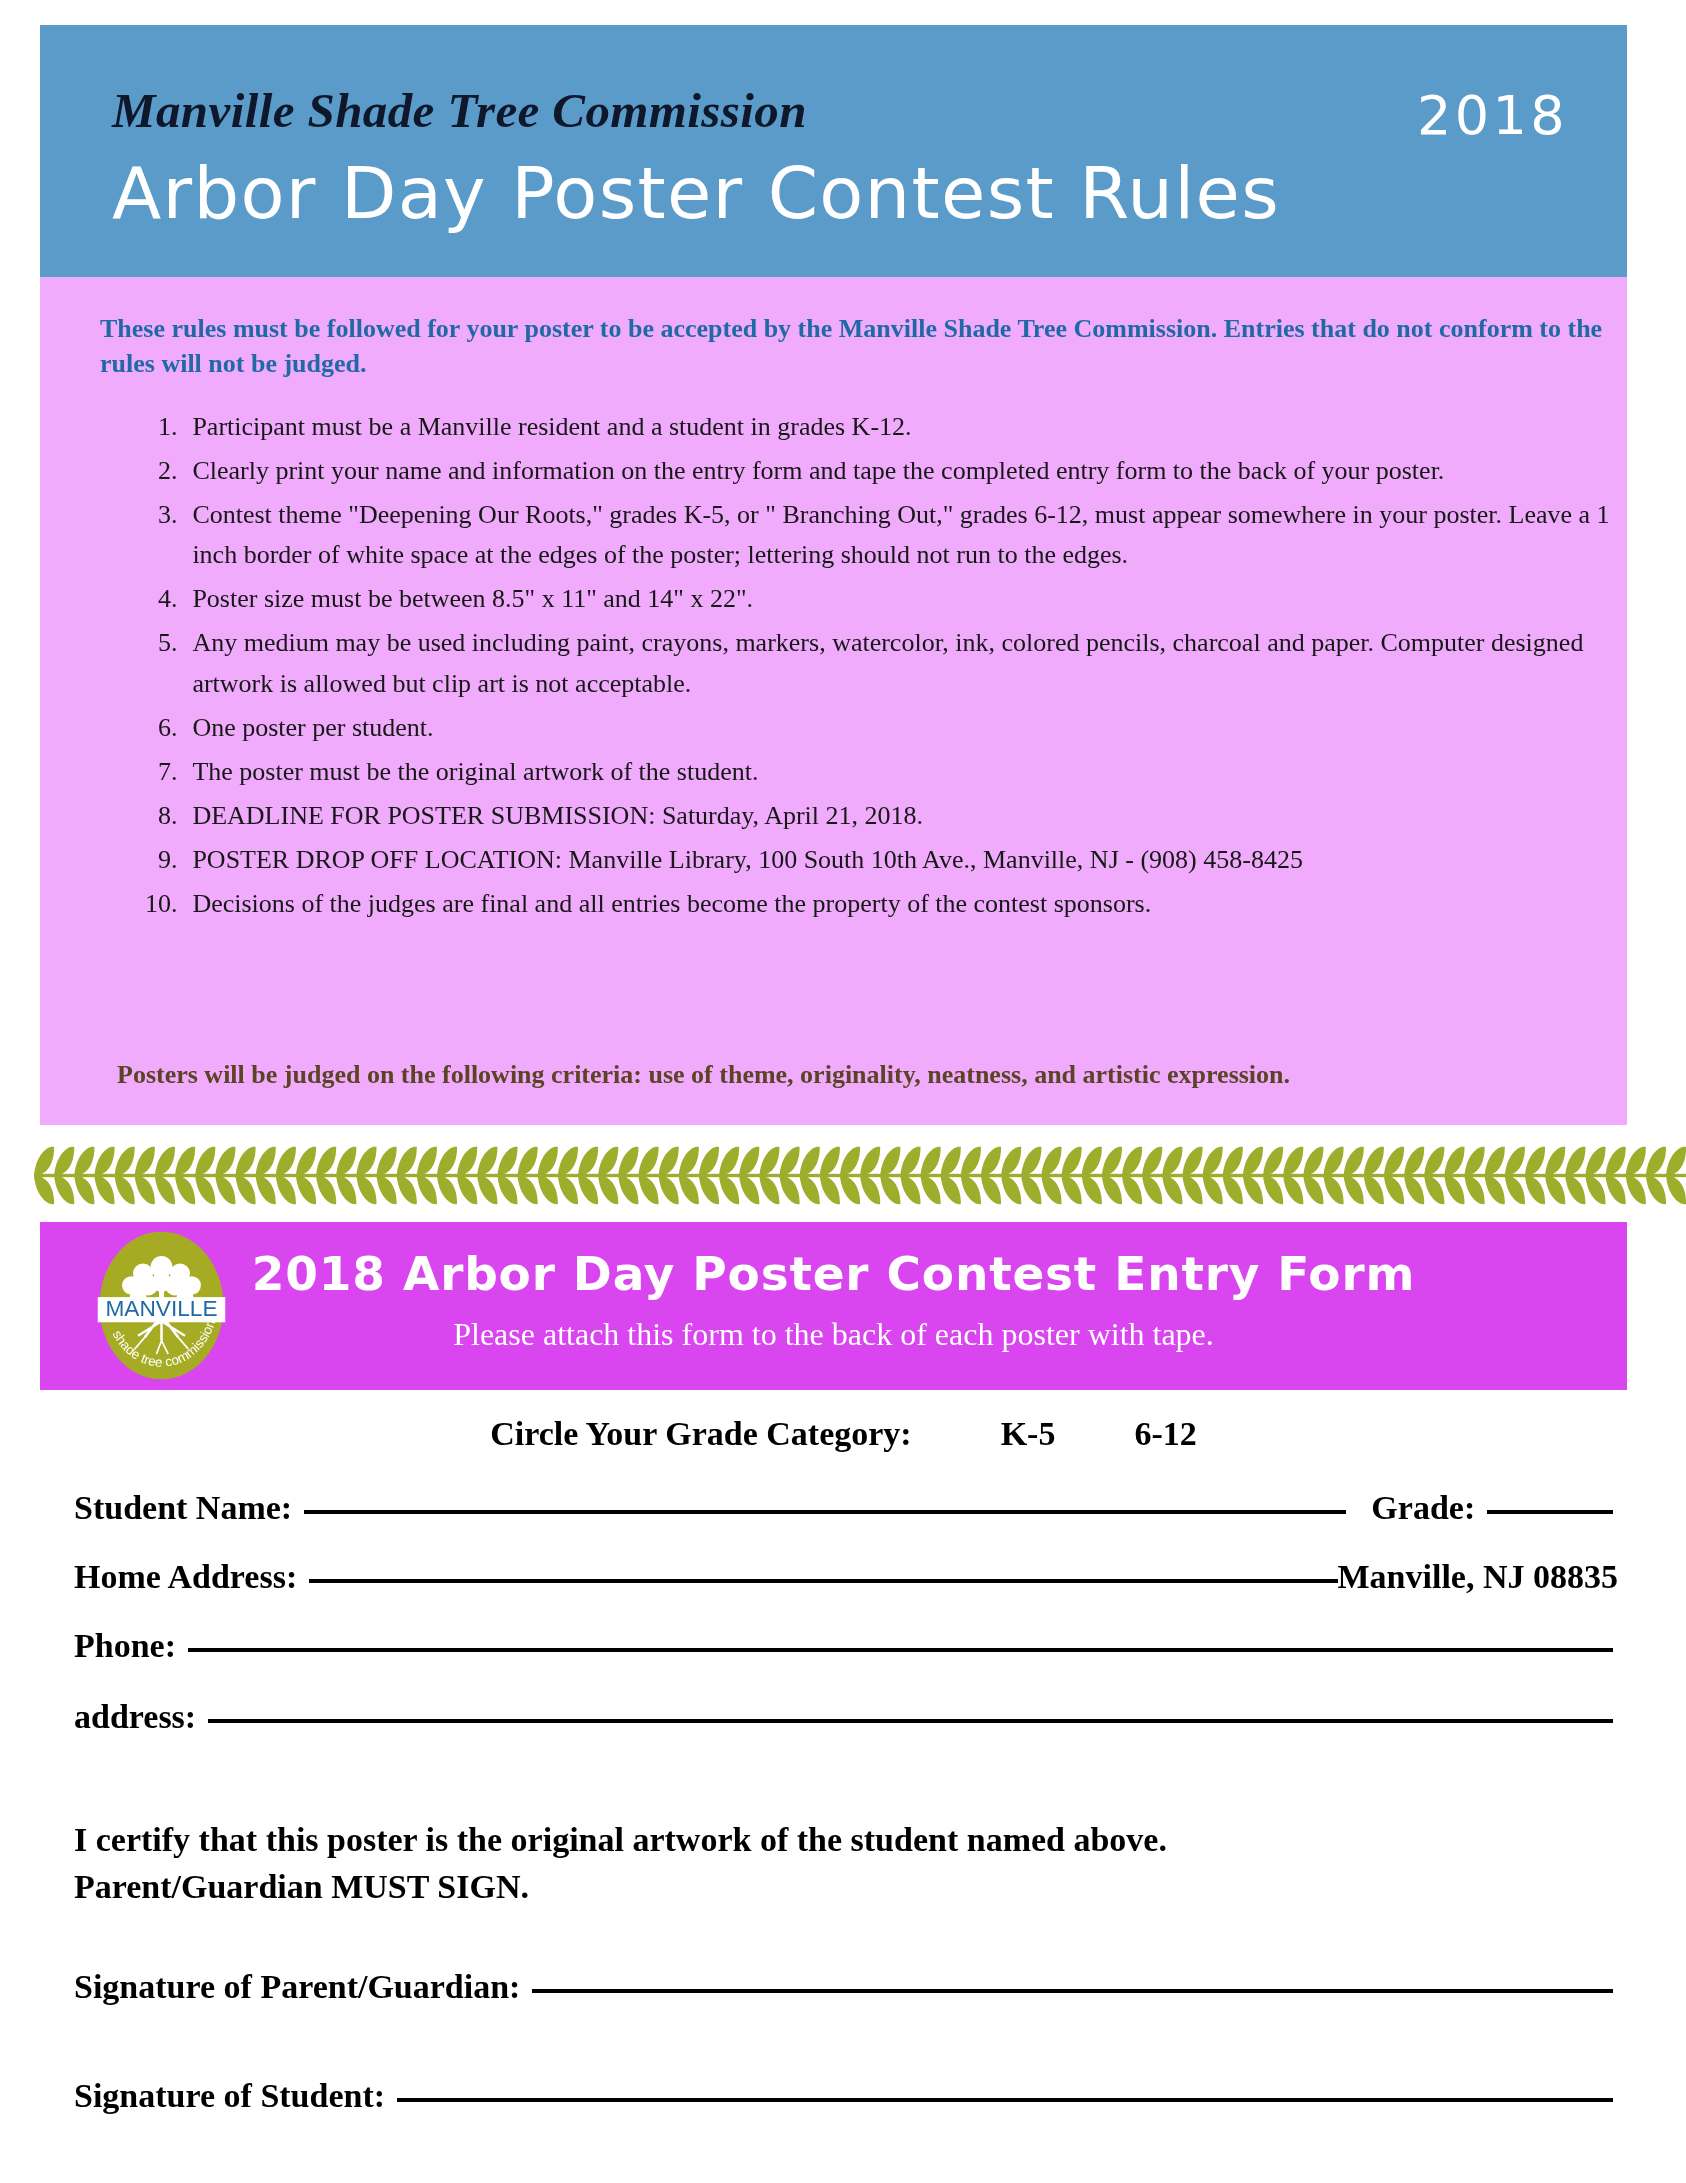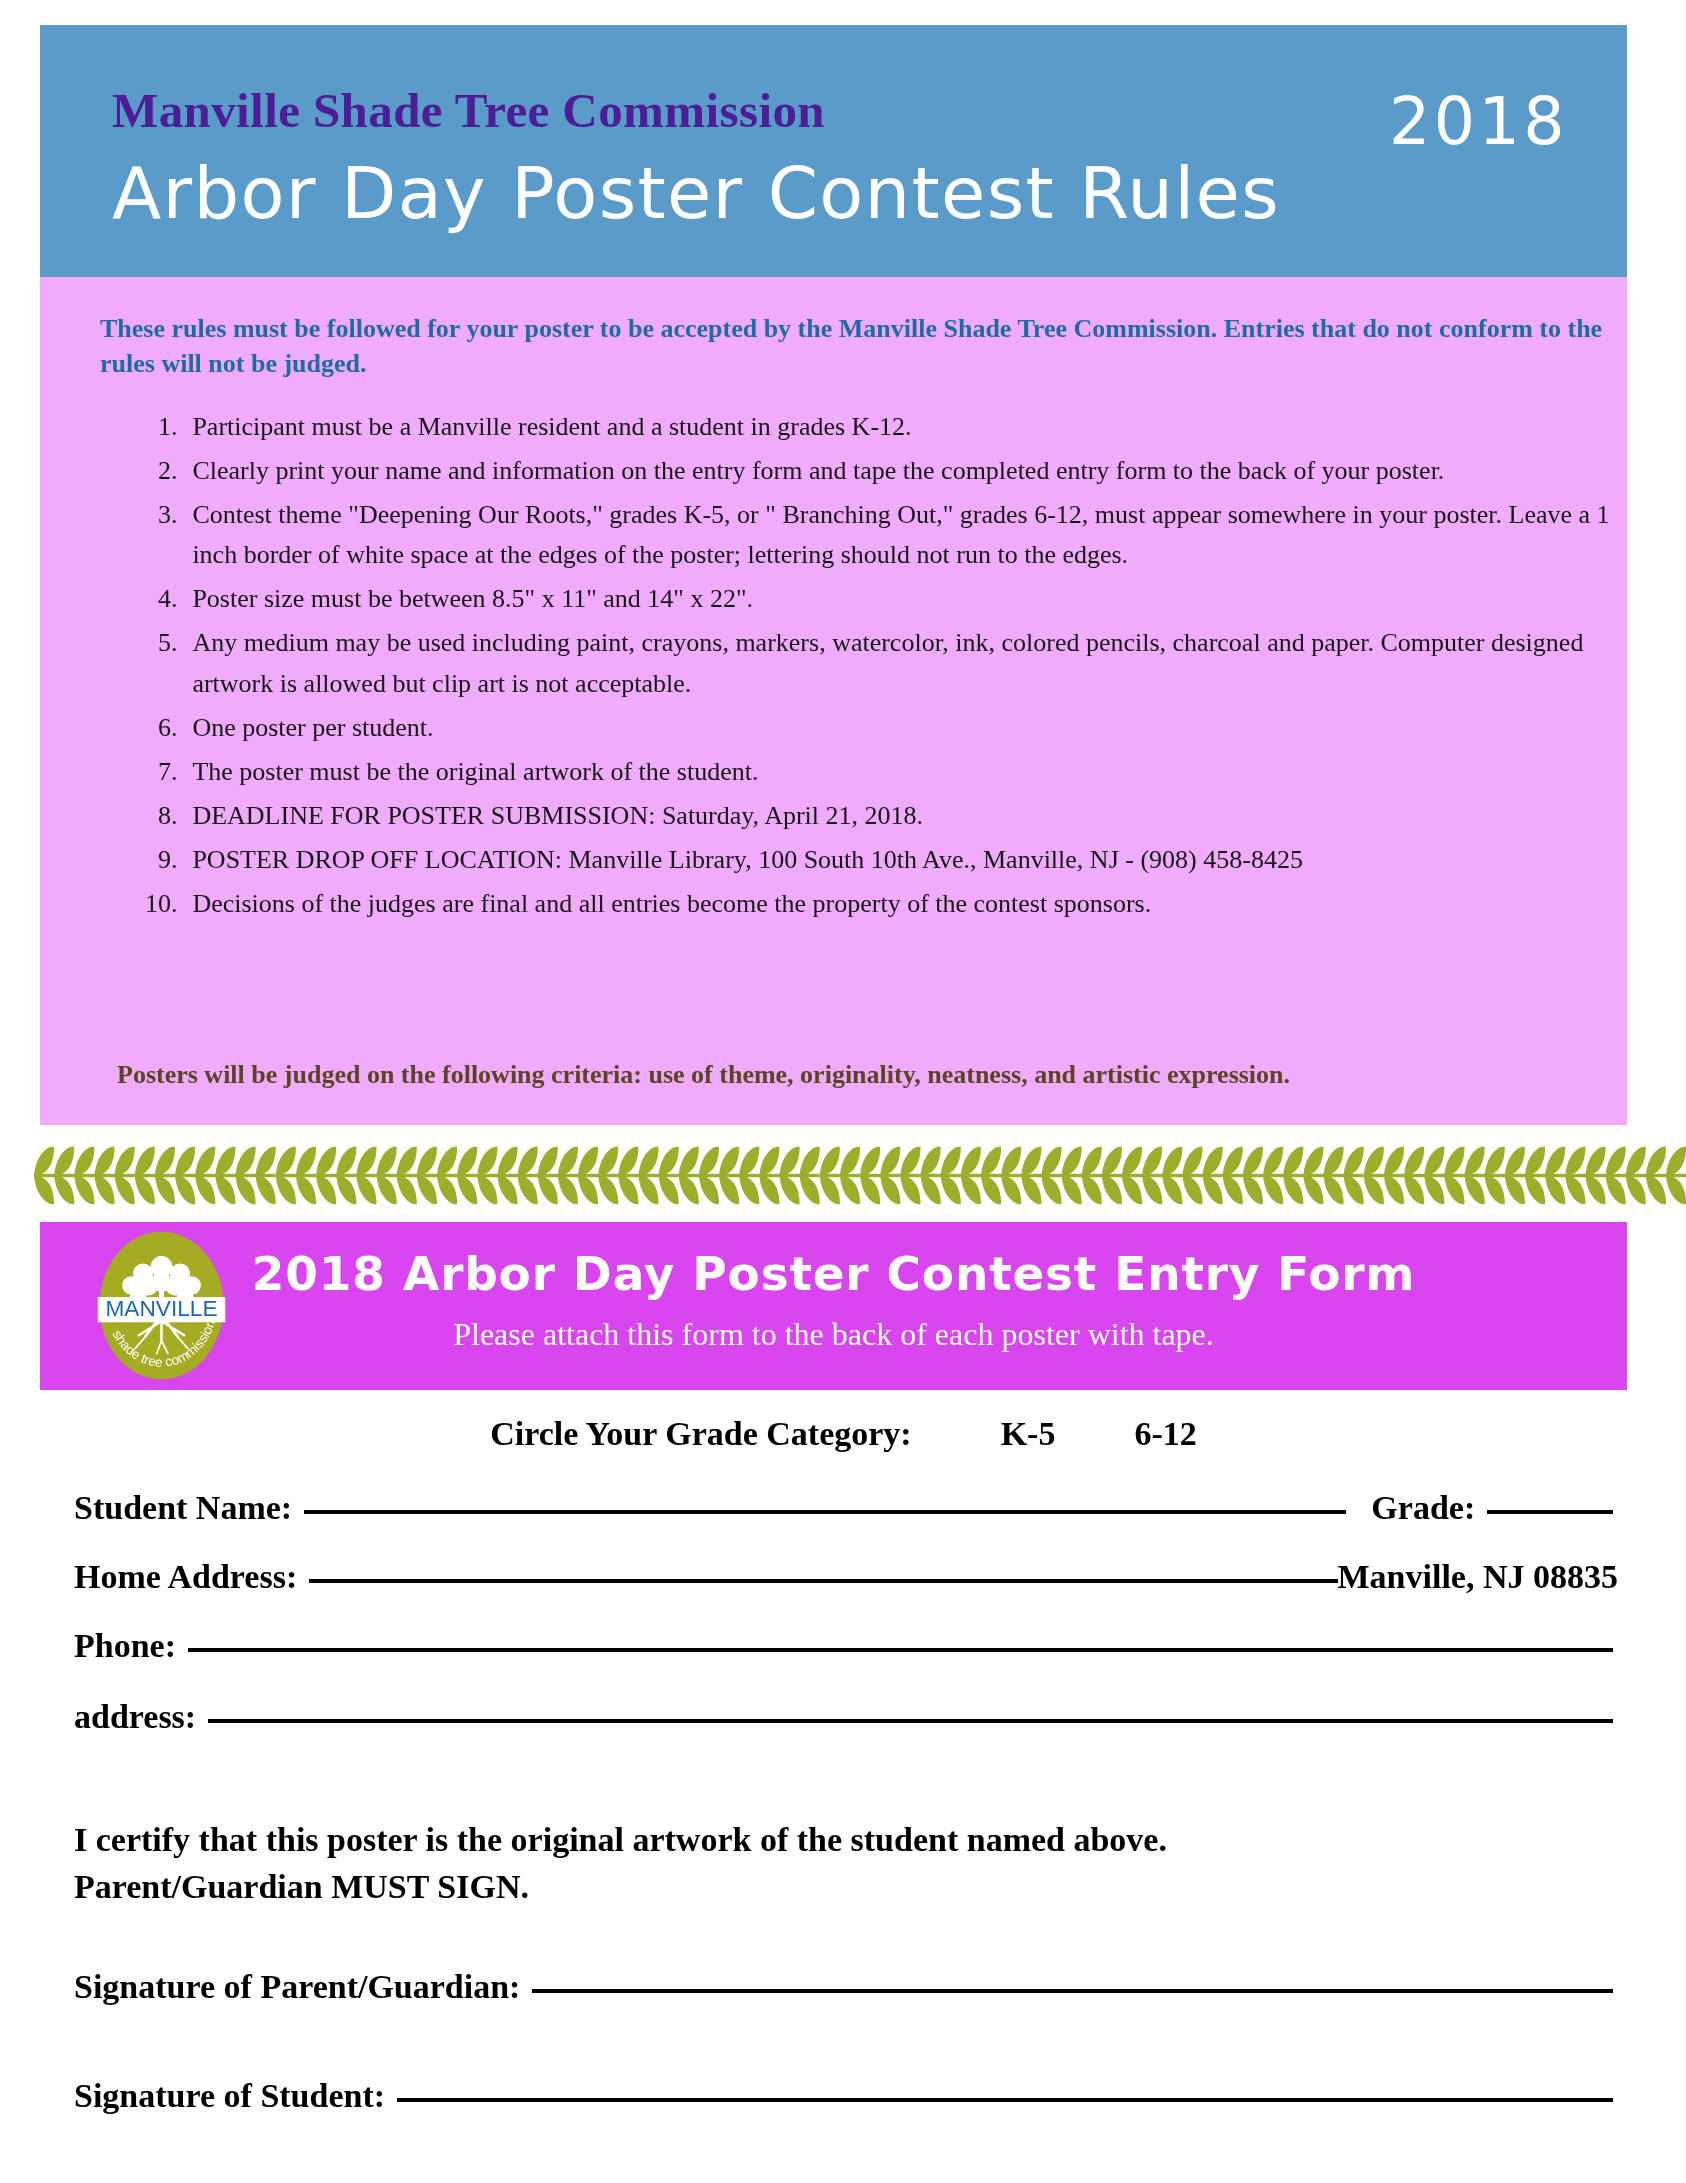--- a/index.html
+++ b/index.html
@@ -22,22 +22,23 @@
     top: 25px;
     width: 1587px;
     height: 252px;
     background: #5b9bc9;
     box-sizing: border-box;
   }
   .hero-sub {
     position: absolute;
     left: 72px;
     top: 57px;
-    color: #4c1d95;
-    font-family: "Liberation Serif", serif;
+    color: #0f172a;
+    font-family: "Liberation Serif", serif;
+    font-style: italic;
     font-weight: bold;
     font-size: 49px;
     letter-spacing: 0.4px;
     white-space: nowrap;
   }
   .hero-title {
     position: absolute;
     left: 72px;
     top: 126px;
     color: #ffffff;
@@ -46,21 +47,21 @@
     font-size: 72px;
     letter-spacing: 1.3px;
     white-space: nowrap;
   }
   .hero-year {
     position: absolute;
     right: 59px;
     top: 59px;
     color: #ffffff;
     font-family: "DejaVu Sans", sans-serif;
-    font-size: 65px;
+    font-size: 54px;
     letter-spacing: 3.4px;
     white-space: nowrap;
   }
 
   
   .rules-panel {
     position: absolute;
     left: 40px;
     top: 277px;
     width: 1587px;

